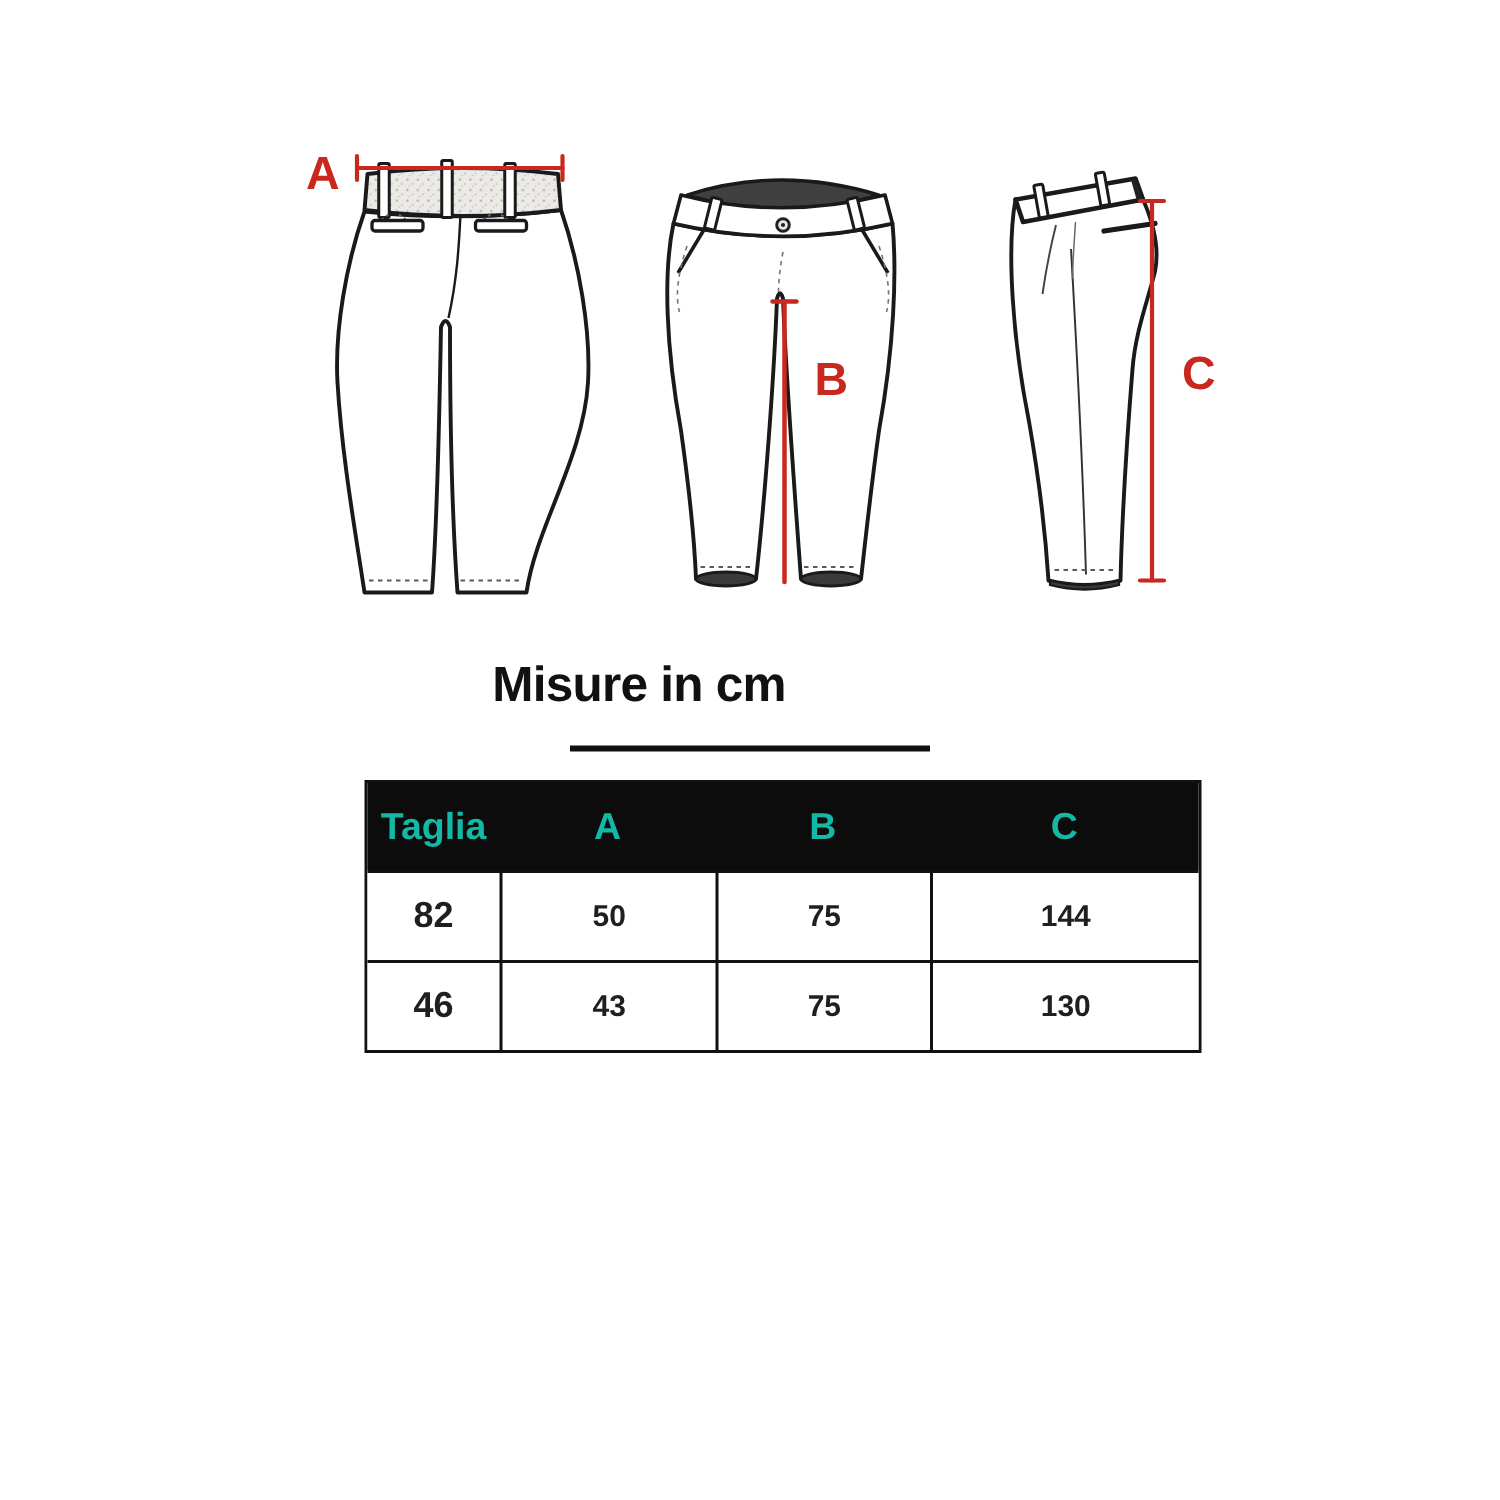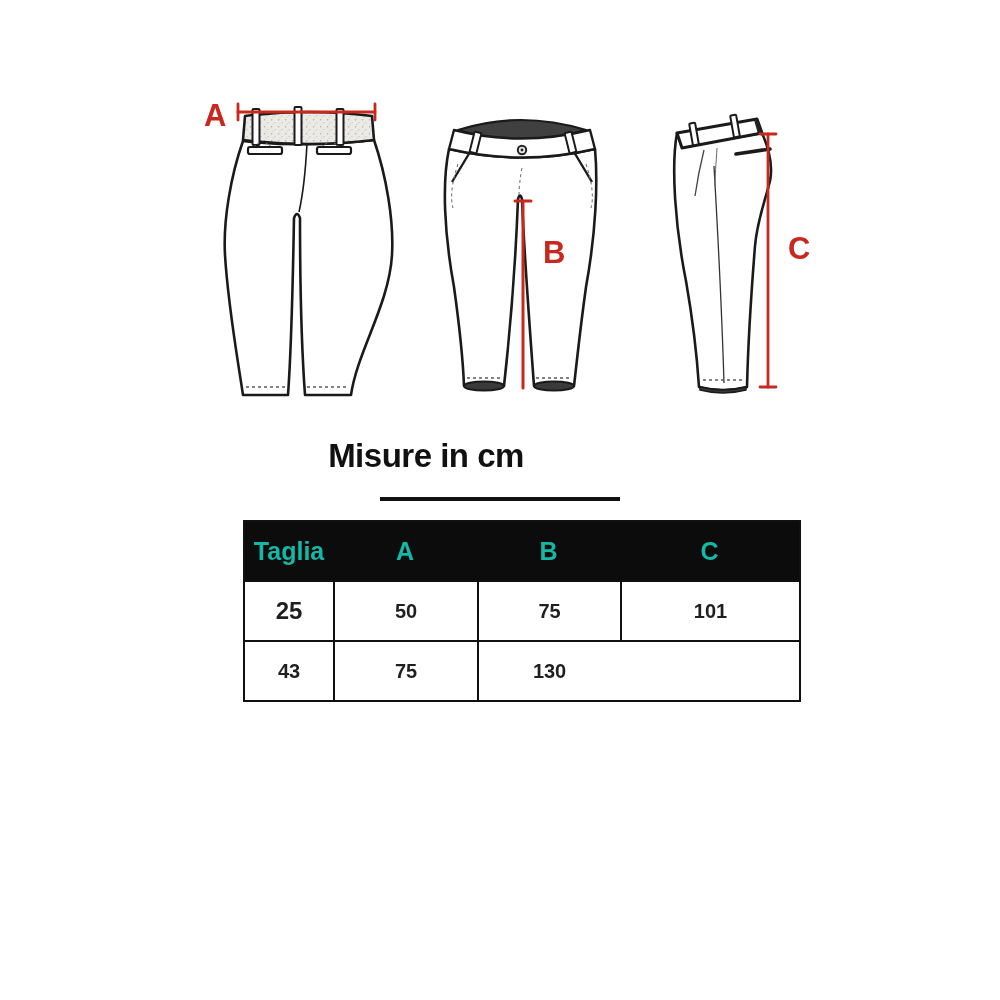--- a/index.html
+++ b/index.html
@@ -193,25 +193,26 @@
   <div class="title-underline"></div>
 
   <div class="size-table">
     <div class="st-header">
       <div class="cell">Taglia</div>
       <div class="cell">A</div>
       <div class="cell">B</div>
       <div class="cell">C</div>
     </div>
     <div class="st-row">
-      <div class="cell taglia">25</div>
+      <div class="cell taglia">82</div>
       <div class="cell">50</div>
       <div class="cell">75</div>
-      <div class="cell">101</div>
+      <div class="cell">144</div>
     </div>
     <div class="st-row">
+      <div class="cell taglia">46</div>
       <div class="cell">43</div>
       <div class="cell">75</div>
       <div class="cell">130</div>
     </div>
   </div>
 
 </div>
 
 </body></html>

